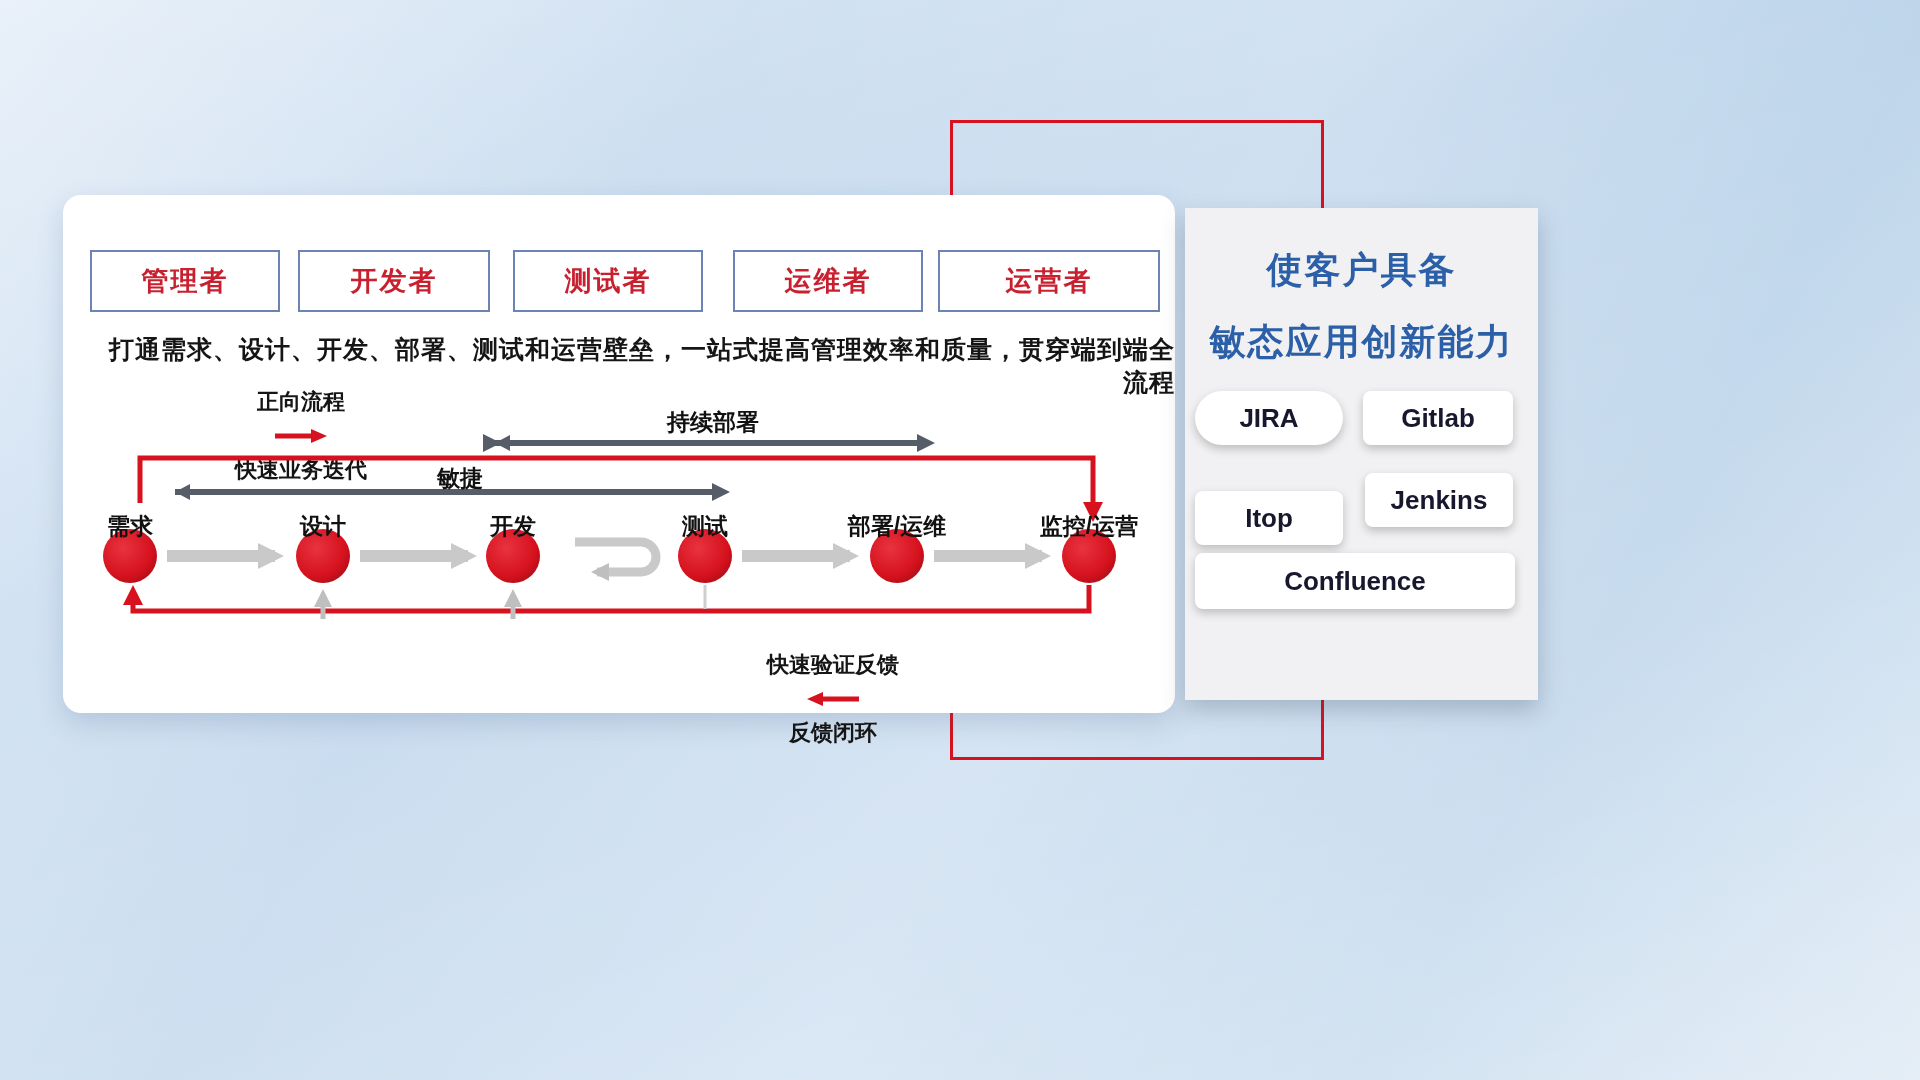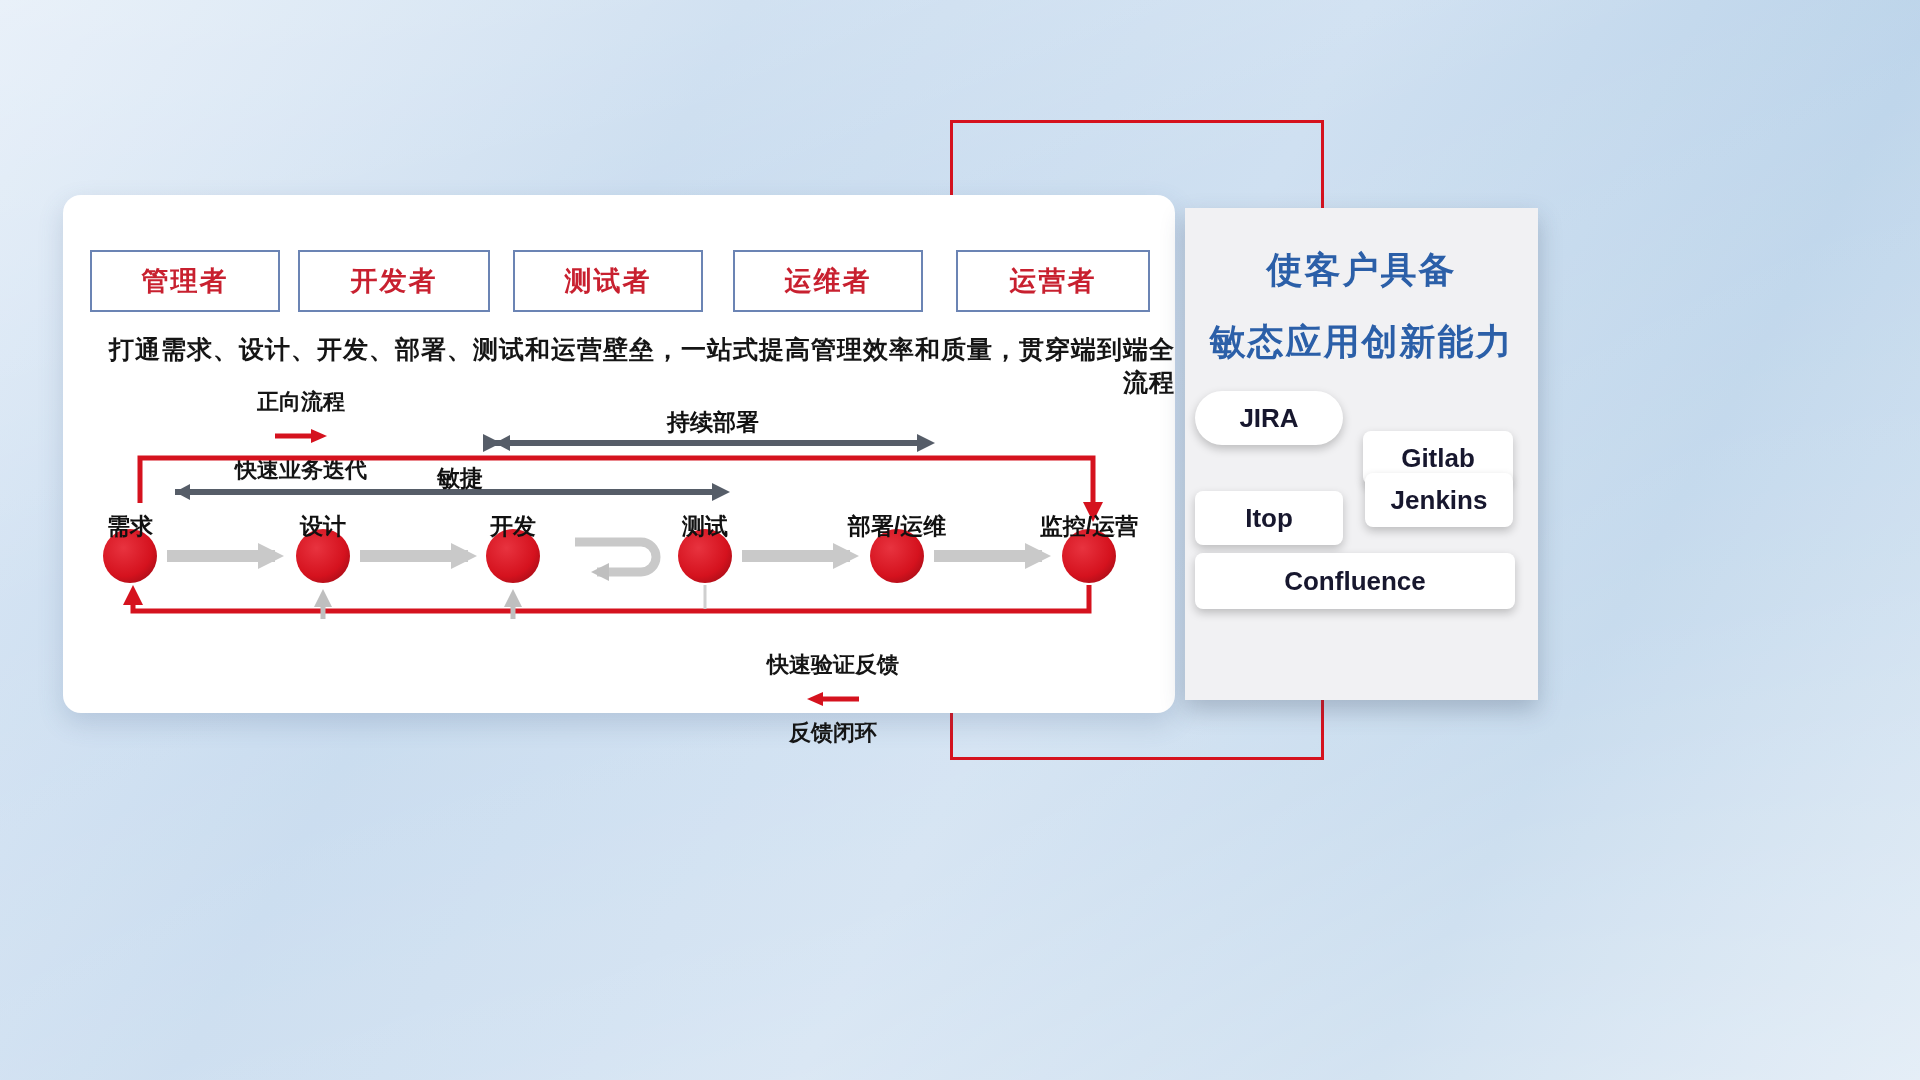--- a/index.html
+++ b/index.html
@@ -83,39 +83,39 @@
   .panel-title.line2 { top:110px; }
 
   .tool-btn {
     position:absolute; height:54px;
     background:#ffffff; border-radius:8px;
     box-shadow: 0 4px 10px rgba(0,0,0,.22);
     display:flex; align-items:center; justify-content:center;
     font-size:26px; font-weight:700; color:#17172e;
   }
   .btn-jira       { left:10px;  top:183px; width:148px;border-radius:27px; }
-  .btn-gitlab     { left:178px; top:183px; width:150px;margin-top:40px; }
+  .btn-gitlab     { left:178px; top:183px; width:150px; }
   .btn-itop       { left:10px;  top:265px; width:148px;margin-top:18px; }
   .btn-jenkins    { left:180px; top:265px; width:148px; }
   .btn-confluence { left:10px;  top:345px; width:320px; height:56px; }
 </style>
 </head>
 <body>
 
 <div class="stage">
 
   <div class="red-frame"></div>
 
   <div class="white-panel">
 
     <div class="role-box" style="left:235px; width:192px">开发者</div>
     <div class="role-box" style="left:27px">管理者</div>
     <div class="role-box" style="left:450px">测试者</div>
     <div class="role-box" style="left:670px">运维者</div>
-    <div class="role-box" style="left:893px; width:194px">运营者</div>
+    <div class="role-box" style="left:875px; width:222px">运营者</div>
 
     <div class="desc">打通需求、设计、开发、部署、测试和运营壁垒，一站式提高管理效率和质量，贯穿端到端全流程</div>
 
     <div class="legend legend-forward">
       <span class="legend-label">正向流程</span>
       <svg width="52" height="14" viewBox="0 0 52 14">
         <rect x="0" y="4.5" width="36" height="5" fill="#d5121e"></rect>
         <polygon points="36,0 52,7 36,14" fill="#d5121e"></polygon>
       </svg>
       <span class="legend-value">快速业务迭代</span>

